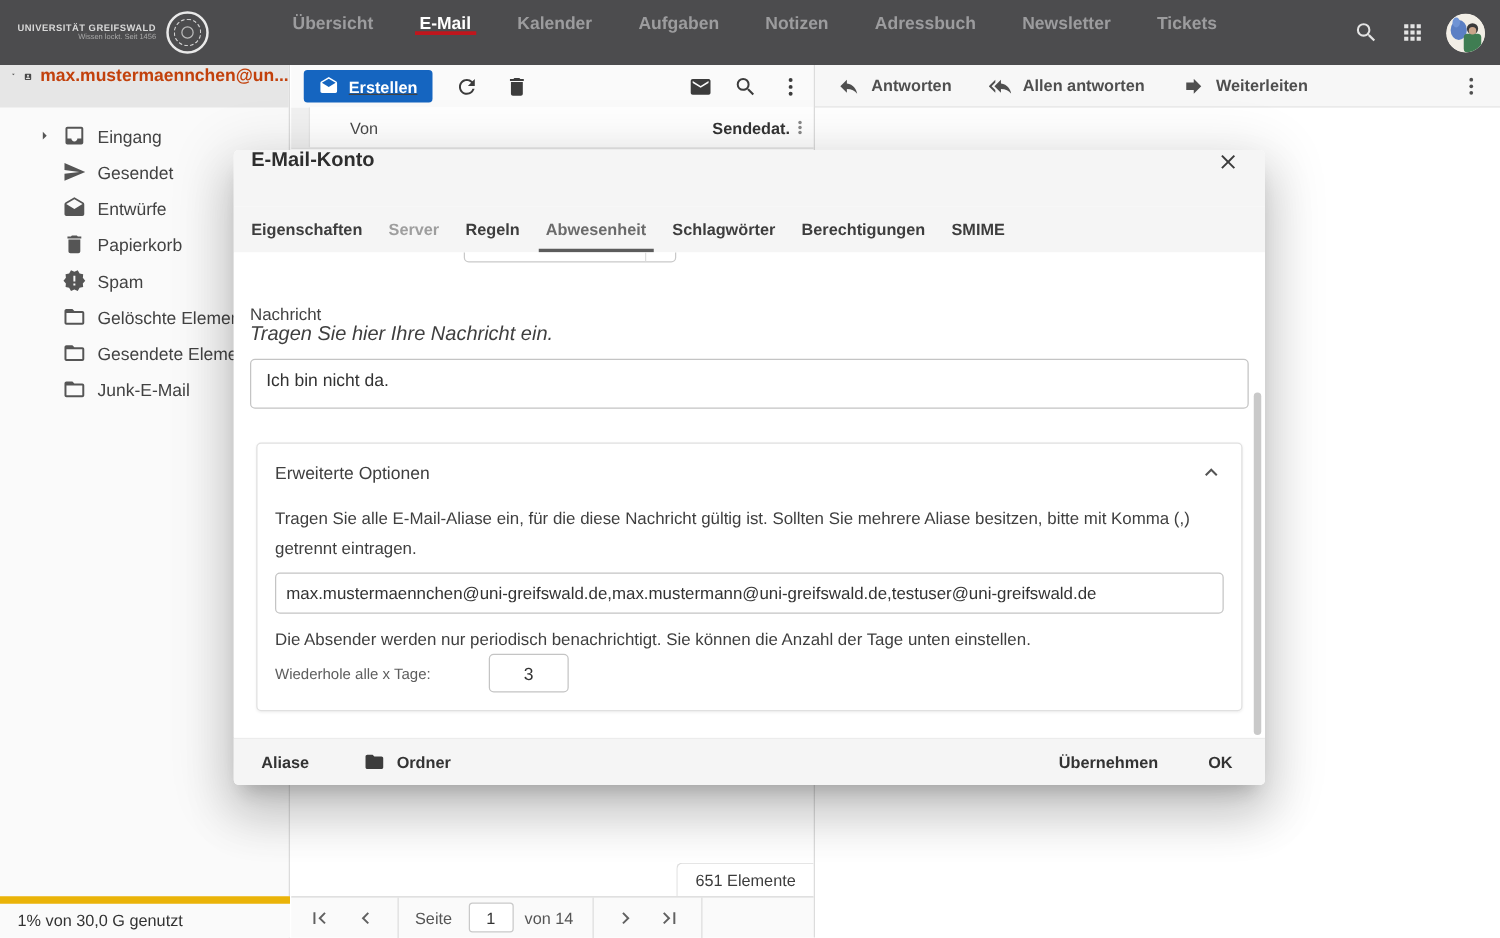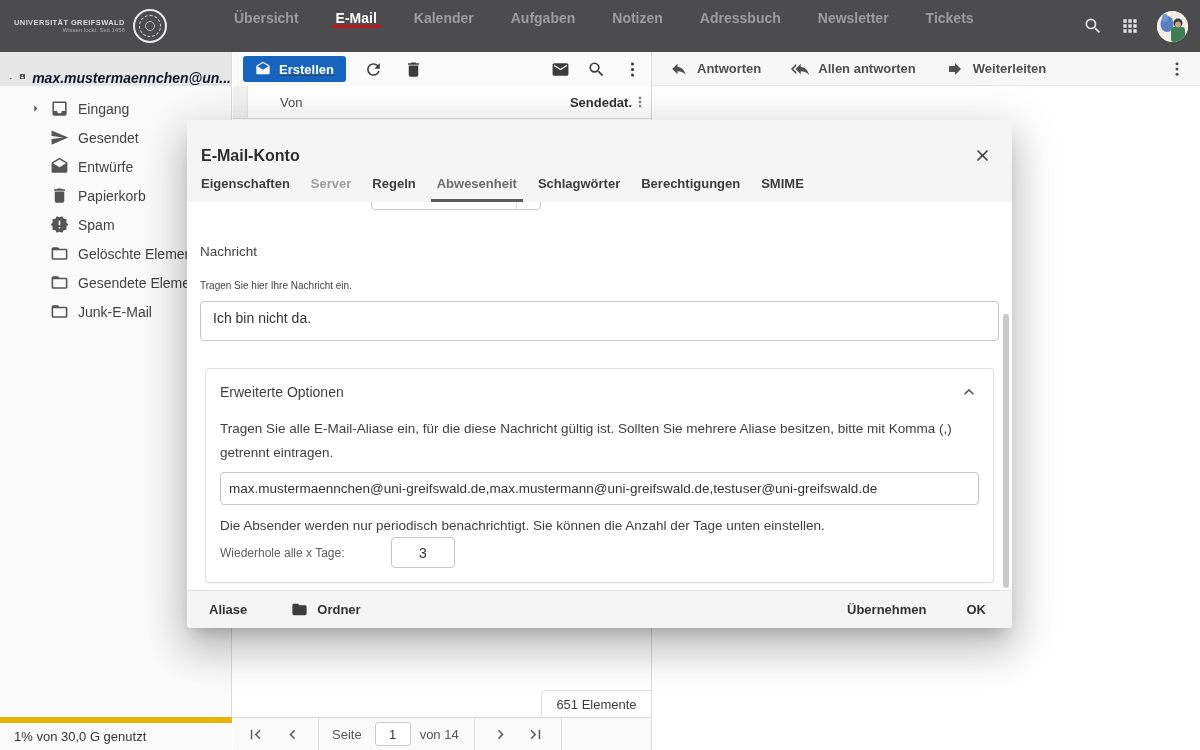--- a/index.html
+++ b/index.html
@@ -24,22 +24,22 @@
   .nav-tab.active { color:#fff; }
   .nav-tab.active::after { content:""; position:absolute; left:-4px; right:-4px; bottom:8px;
     height:3px; background:#c0161d; }
   .nav-right { position:absolute; right:12px; top:0; height:52px; display:flex; align-items:center; gap:17px; }
   .nav-ic { width:20px; height:20px; fill:#e3e3e3; }
   .avatar { width:31px; height:31px; border-radius:50%; overflow:hidden; background:#f2eee6; }
 
   
   .sidebar { position:absolute; top:52px; left:0; width:232px; bottom:0; background:#fafafa;
     border-right:1px solid #dcdcdc; }
-  .account-row { height:34px; background:#e6e6e6; display:flex; align-items:flex-end;
-    padding-left:8px; gap:6px; font-size:14px; font-weight:700; color:#0f172a; white-space:nowrap;font-style:italic; }
+  .account-row { height:34px; background:#e6e6e6; display:flex; align-items:flex-start;
+    padding-left:8px; gap:6px; font-size:14px; font-weight:700; color:#c2410c; white-space:nowrap; }
   .folder-list { padding-top:8px; }
   .folder-row { height:29px; display:flex; align-items:center; padding-left:28px; font-size:14px;
     color:#424242; cursor:pointer; }
   .frow-chev { width:22px; display:flex; align-items:center; }
   .frow-icon { width:19px; height:19px; fill:#555; margin-right:9px; flex:0 0 auto; }
   .mini-ic { width:15px; height:15px; fill:#555; }
   .acct-ic { width:19px; height:19px; fill:#4a4a4a; }
   .quota { position:absolute; left:0; bottom:0; width:232px; height:33px; border-top:6px solid #eab308;
     background:#fafafa; display:flex; align-items:center; padding-left:14px; font-size:13px; color:#333; }
 
@@ -74,36 +74,36 @@
     align-items:center; padding:0 14px 0 18px; font-size:13px; font-weight:700; color:#4f4f4f; }
   .msg-btn { display:flex; align-items:center; gap:9px; cursor:pointer; }
   .msg-btn svg { width:18px; height:18px; fill:#4f4f4f; }
   .msg-gap { width:30px; }
   .msg-kebab { margin-left:auto; width:18px; height:18px; fill:#4f4f4f; cursor:pointer; }
 
   
   .dialog { position:absolute; left:187px; top:120px; width:825px; height:508px; background:#fff;
     border-radius:4px; z-index:20; display:flex; flex-direction:column;
     box-shadow:0 11px 15px -7px rgba(0,0,0,.2),0 24px 38px 3px rgba(0,0,0,.14),0 9px 46px 8px rgba(0,0,0,.12); }
-  .dlg-header { height:45px; background:#f5f5f5; border-radius:4px 4px 0 0; display:flex; align-items:flex-end;
+  .dlg-header { height:45px; background:#f5f5f5; border-radius:4px 4px 0 0; display:flex; align-items:flex-start;
     padding:0 20px 0 14px; }
   .dlg-title { font-size:16px; font-weight:700; color:#2e2e2e; }
   .dlg-close { margin-left:auto; width:19px; height:19px; fill:#3c3c3c; cursor:pointer; }
   .dlg-tabs { height:37px; background:#f5f5f5; display:flex; gap:21px; padding-left:14px; }
   .dlg-tab { position:relative; display:flex; align-items:center; height:100%; font-size:13px;
     font-weight:700; color:#3d3d3d; cursor:pointer; white-space:nowrap; }
   .dlg-tab.disabled { color:#9e9e9e; }
   .dlg-tab.active { color:#6b6b6b; }
   .dlg-tab.active::after { content:""; position:absolute; left:-6px; right:-6px; bottom:0; height:3px; background:#5c5c5c; }
   .dlg-body { flex:1; position:relative; overflow:hidden; padding:0 13px; background:#fff; }
   .partial-input { position:absolute; top:-28px; left:184px; width:170px; height:36px;
     border:1px solid #c9c9c9; border-radius:4px; background:#fff; }
   .partial-sep { position:absolute; left:144px; top:0; bottom:0; width:1px; background:#ddd; }
   .sec-label { margin-top:42px; font-size:13.5px; color:#424242; }
-  .hint-text { margin-top:21px; font-size:10px; color:#3f3f3f; }
+  .hint-text { font-size:16px; color:#3f3f3f;font-style:italic; }
   .msg-box { margin-top:10px; height:40px; border:1px solid #c4c4c4; border-radius:4px;
     padding:8px 12px; font-size:14px; color:#333; background:#fff; }
   .adv-card { margin:27px 5px 0 5px; border:1px solid #e0e0e0; border-radius:4px; padding:13px 14px 14px;
     background:#fff; box-shadow:0 1px 2px rgba(0,0,0,.05); }
   .adv-head { display:flex; align-items:center; }
   .adv-title { font-size:14px; color:#3f3f3f; }
   .adv-chevron { margin-left:auto; width:20px; height:20px; fill:#555; cursor:pointer; }
   .adv-para { margin-top:15px; font-size:13.5px; line-height:1.75; color:#3f3f3f; }
   .alias-input { margin-top:8px; width:100%; height:33px; border:1px solid #c4c4c4; border-radius:4px;
     padding:0 8px; font-size:13.5px; color:#333; font-family:inherit; background:#fff; }

